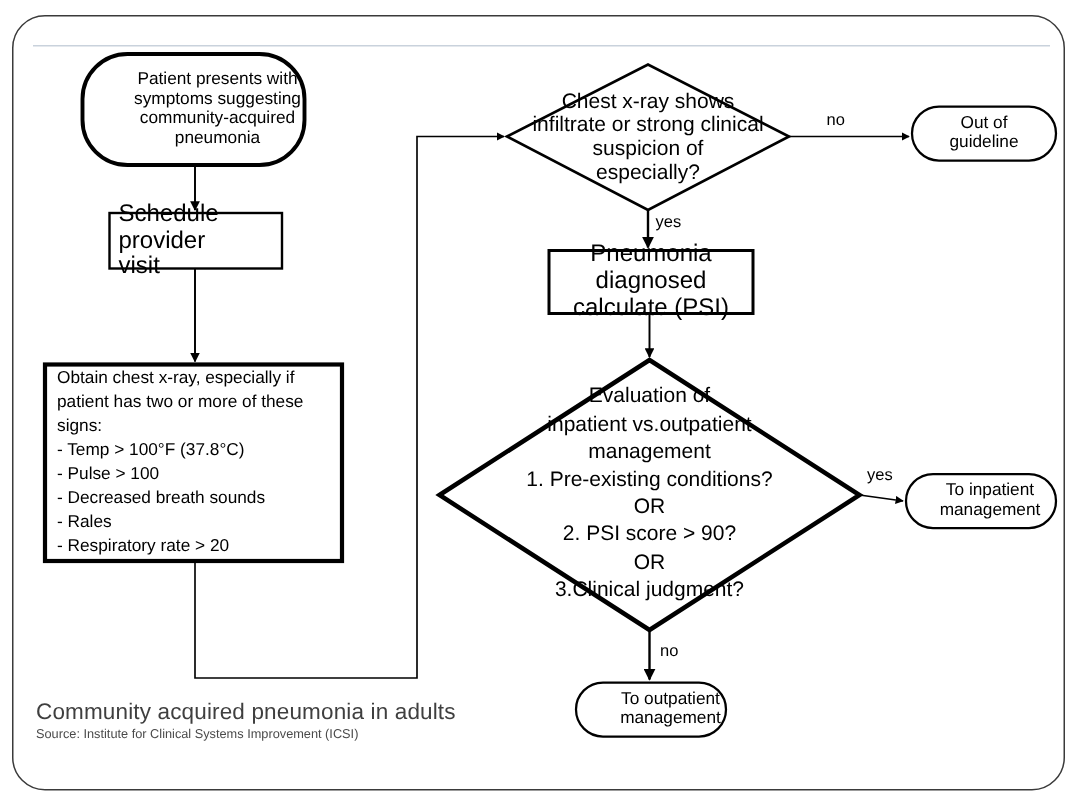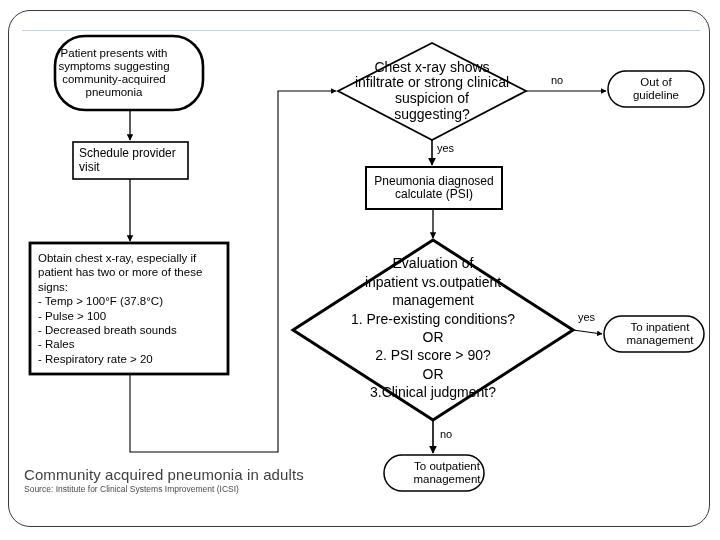--- a/index.html
+++ b/index.html
@@ -51,23 +51,23 @@
     color: #000000;
     line-height: 1.12;
     display: flex;
     flex-direction: column;
     justify-content: center;
   }
   .ctr { text-align: center; align-items: center; }
   .lft { text-align: left; align-items: flex-start; }
 
   .terminal-text { font-size: 11.5px; }
-  .process-text { font-size: 12px; }
+  .process-text { font-size: 16px; }
   .decision-text { font-size: 14px; }
-  .bigbox-text { font-size: 11.5px; line-height: 1.26; }
+  .bigbox-text { font-size: 11.5px; line-height: 1.26; justify-content: space-between; }
 
   .edge-label {
     position: absolute;
     font-size: 11px;
     color: #000000;
   }
 
   .footer {
     position: absolute;
     left: 24px;
@@ -130,21 +130,21 @@
 
     <path d="M 432 140 L 432 165" fill="none" stroke="#000000" stroke-width="1.6" marker-end="url(#arrow)"></path>
 
     <path d="M 433 209 L 433 238" fill="none" stroke="#000000" stroke-width="1.3" marker-end="url(#arrow)"></path>
 
     <path d="M 573 330 L 602 334" fill="none" stroke="#000000" stroke-width="1.1" marker-end="url(#arrow)"></path>
 
     <path d="M 433 420 L 433 453" fill="none" stroke="#000000" stroke-width="1.6" marker-end="url(#arrow)"></path>
   </svg>
 
-  <div class="node-text ctr terminal-text" style="left:42px; top:36px; width:144px; height:74px;">
+  <div class="node-text ctr terminal-text" style="left:73px; top:36px; width:144px; height:74px;">
     <span class="line">Patient presents with</span>
     <span class="line">symptoms suggesting</span>
     <span class="line">community-acquired</span>
     <span class="line">pneumonia</span>
   </div>
 
   <div class="node-text lft process-text" style="left:79px; top:142px; width:108px; height:37px;">
     <span class="line">Schedule provider</span>
     <span class="line">visit</span>
   </div>
@@ -157,21 +157,21 @@
     <span class="line">- Pulse &gt; 100</span>
     <span class="line">- Decreased breath sounds</span>
     <span class="line">- Rales</span>
     <span class="line">- Respiratory rate &gt; 20</span>
   </div>
 
   <div class="node-text ctr decision-text" style="left:336px; top:45px; width:192px; height:92px;">
     <span class="line">Chest x-ray shows</span>
     <span class="line">infiltrate or strong clinical</span>
     <span class="line">suspicion of</span>
-    <span class="line">suggesting?</span>
+    <span class="line">especially?</span>
   </div>
 
   <div class="node-text ctr terminal-text" style="left:608px; top:71px; width:96px; height:36px;">
     <span class="line">Out of</span>
     <span class="line">guideline</span>
   </div>
 
   <div class="node-text ctr process-text" style="left:366px; top:167px; width:136px; height:42px;">
     <span class="line">Pneumonia diagnosed</span>
     <span class="line">calculate (PSI)</span>

